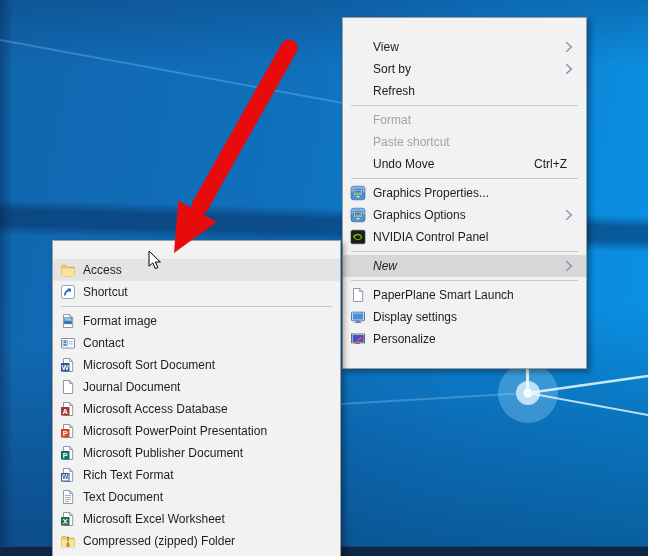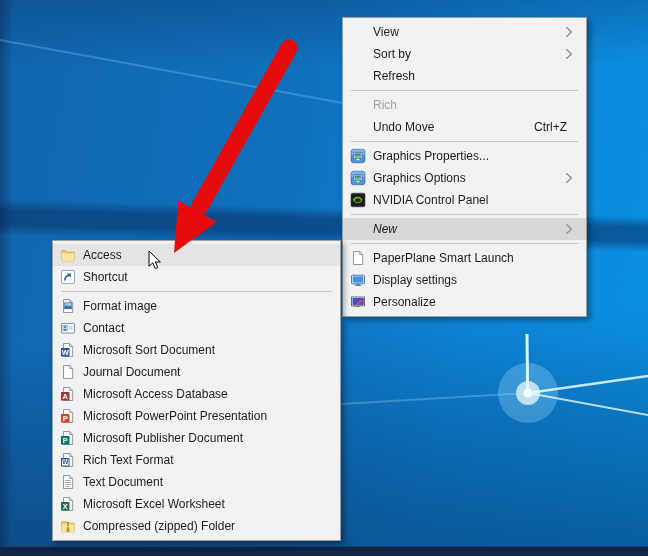--- a/index.html
+++ b/index.html
@@ -16,21 +16,21 @@
     position:absolute;left:-10px;top:208px;width:680px;height:36px;z-index:1;
     background:linear-gradient(to bottom,rgba(7,40,88,0) 0%,rgba(7,40,88,0.5) 30%,rgba(7,40,88,0.5) 70%,rgba(7,40,88,0) 100%);
     transform:rotate(1.5deg);pointer-events:none;
   }
   #wp-svg{position:absolute;left:0;top:0;z-index:2;pointer-events:none;}
   #taskbar{position:absolute;left:0;bottom:0;width:100%;height:9px;z-index:5;border-top:1px solid #1d4170;}
 
   .menu{
     position:absolute;background:#f2f2f2;border:1px solid #9e9e9e;
     box-shadow:3px 3px 6px rgba(0,0,0,0.38);
-    padding:3px 0;box-sizing:border-box;z-index:10;
+    padding:18px 0;box-sizing:border-box;z-index:10;
   }
   #main-menu{left:342px;top:17px;width:245px;}
   #new-submenu{left:52px;top:240px;width:289px;z-index:11;}
   .menu-item{
     position:relative;display:flex;align-items:center;height:22px;
     font-size:12px;color:#1d1d1d;cursor:default;white-space:nowrap;
   }
   .menu-item.disabled{color:#a3a3a3;}
   #main-menu .menu-item.hl{background:#d7d7d7;font-style:italic;}
   #new-submenu .menu-item.hl{background:#e4e4e4;}
@@ -77,21 +77,24 @@
         <span class="mi-label">Sort by</span>
         <span class="chev"><svg width="8" height="11" viewBox="0 0 8 11">
             <path d="M1.3 0.8l5 4.7-5 4.7" fill="none" stroke="#7d97b2" stroke-width="1.5"></path>
           </svg></span>
       </div>
       <div class="menu-item">
         <span class="mi-label">Refresh</span>
       </div>
       <div class="menu-sep"></div>
       <div class="menu-item disabled">
-        <span class="mi-label">Rich</span>
+        <span class="mi-label">Format</span>
+      </div>
+      <div class="menu-item disabled">
+        <span class="mi-label">Paste shortcut</span>
       </div>
       <div class="menu-item">
         <span class="mi-label">Undo Move</span>
         <span class="shortcut">Ctrl+Z</span>
       </div>
       <div class="menu-sep"></div>
       <div class="menu-item">
         <span class="ic"><svg width="16" height="16" viewBox="0 0 16 16">
             <rect x="1" y="1.2" width="14" height="13.6" rx="2.6" fill="#4f94d8" stroke="#2a5a94" stroke-width="0.6"></rect>
             <path d="M1.3 7.2V3.8c0-1.3 1.1-2.4 2.4-2.4h8.6c1.3 0 2.4 1.1 2.4 2.4v3.4z" fill="rgba(255,255,255,0.30)"></path>

